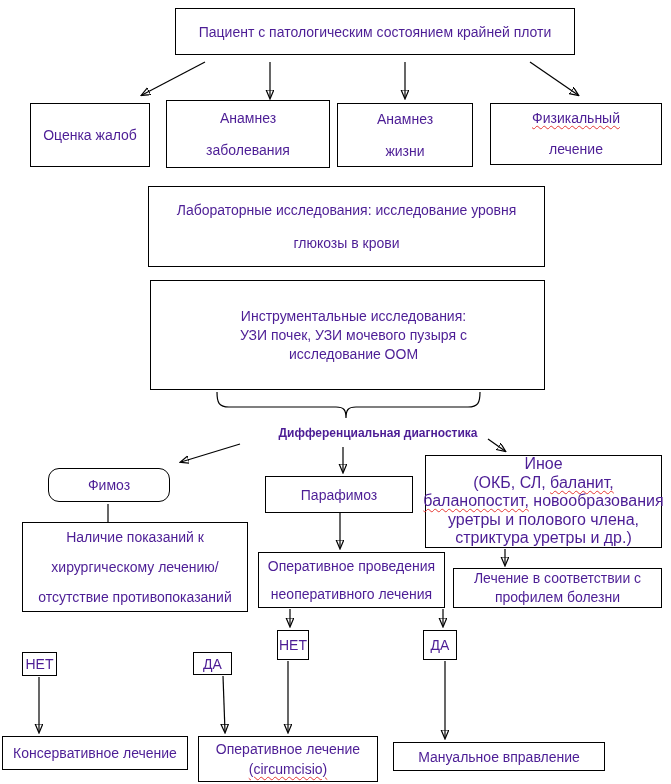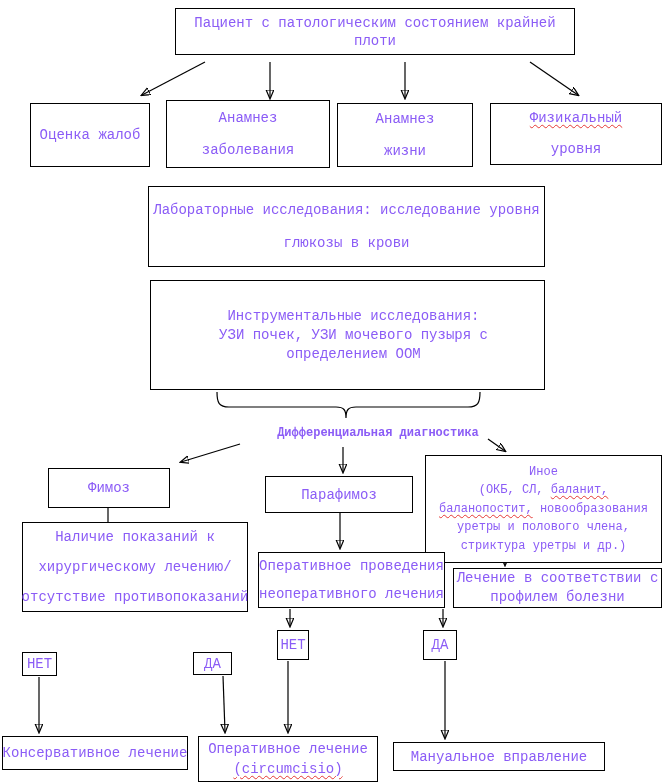--- a/index.html
+++ b/index.html
@@ -1,18 +1,18 @@
 <!DOCTYPE html>
 <html style="--spellcheck: #e53935;"><head>
 <meta charset="utf-8">
 <style>
   html,body { margin:0; padding:0; background:#ffffff; }
   .stage {
     position:relative; width:671px; height:784px; background:#fff;
-    font-family:Liberation Mono, monospace; color:#8b5cf6;
+    font-family:Liberation Sans, sans-serif; color:#4c1d95;
     overflow:hidden;
   }
   .box {
     position:absolute; box-sizing:border-box; border:1px solid #000;
     display:flex; flex-direction:column; align-items:center; justify-content:center;
     text-align:center; font-size:14px; line-height:18px; background:#fff;
   }
   .ln { display:block; white-space:nowrap; }
   .wide .ln { white-space:normal; }
   .label {
@@ -26,23 +26,23 @@
   svg.connectors { position:absolute; left:0; top:0; width:671px; height:784px; pointer-events:none; }
   svg.connectors line, svg.connectors path { stroke:#000; stroke-width:1.2; fill:none; }
   
   #b-patient       { left:175px; top:8px;   width:400px; height:47px; }
   #b-complaints    { left:30px;  top:103px; width:120px; height:64px; }
   #b-anamdis       { left:166px; top:100px; width:164px; height:68px; line-height:32px; }
   #b-anamlife      { left:337px; top:103px; width:136px; height:64px; line-height:32px; }
   #b-physexam      { left:490px; top:103px; width:172px; height:62px; line-height:31px; }
   #b-lab           { left:148px; top:186px; width:397px; height:81px; line-height:33px; }
   #b-instr         { left:150px; top:280px; width:395px; height:110px; line-height:19px;padding-left:12px; }
-  #b-phimosis      { left:48px;  top:468px; width:122px; height:40px; }
+  #b-phimosis      { left:48px;  top:468px; width:122px; height:34px;border-radius:11px; }
   #b-paraphimosis  { left:265px; top:476px; width:148px; height:37px; }
-  #b-inoe          { left:425px; top:455px; width:237px; height:108px; line-height:18.5px; font-size:12px; }
+  #b-inoe          { left:425px; top:455px; width:237px; height:93px; line-height:18.5px; font-size:16px; }
   #b-profil        { left:453px; top:568px; width:209px; height:40px; line-height:19px; }
   #b-indications   { left:22px;  top:522px; width:226px; height:90px; line-height:30px; }
   #b-nonoper       { left:258px; top:552px; width:187px; height:56px; line-height:28px; }
   #b-net-left      { left:22px;  top:652px; width:35px;  height:24px; }
   #b-da-left       { left:193px; top:652px; width:39px;  height:23px; }
   #b-net-mid       { left:277px; top:630px; width:32px;  height:30px; }
   #b-da-right      { left:423px; top:630px; width:34px;  height:30px; }
   #b-conserv       { left:2px;   top:736px; width:186px; height:34px; }
   #b-operative     { left:198px; top:736px; width:180px; height:46px; line-height:20px;justify-content:center; }
   #b-manual        { left:393px; top:742px; width:212px; height:29px; }
@@ -91,32 +91,32 @@
     <span class="ln">заболевания</span>
   </div>
 
   <div class="box" id="b-anamlife">
     <span class="ln">Анамнез</span>
     <span class="ln">жизни</span>
   </div>
 
   <div class="box" id="b-physexam">
     <span class="ln sp">Физикальный</span>
-    <span class="ln">уровня</span>
+    <span class="ln">лечение</span>
   </div>
 
   <div class="box" id="b-lab">
     <span class="ln">Лабораторные исследования: исследование уровня</span>
     <span class="ln">глюкозы в крови</span>
   </div>
 
   <div class="box" id="b-instr">
     <span class="ln">Инструментальные исследования:</span>
     <span class="ln">УЗИ почек, УЗИ мочевого пузыря с</span>
-    <span class="ln">определением ООМ</span>
+    <span class="ln">исследование ООМ</span>
   </div>
 
   <div class="label" id="diff-label">Дифференциальная диагностика</div>
 
   <div class="box" id="b-phimosis">
     <span class="ln">Фимоз</span>
   </div>
 
   <div class="box" id="b-paraphimosis">
     <span class="ln">Парафимоз</span>

